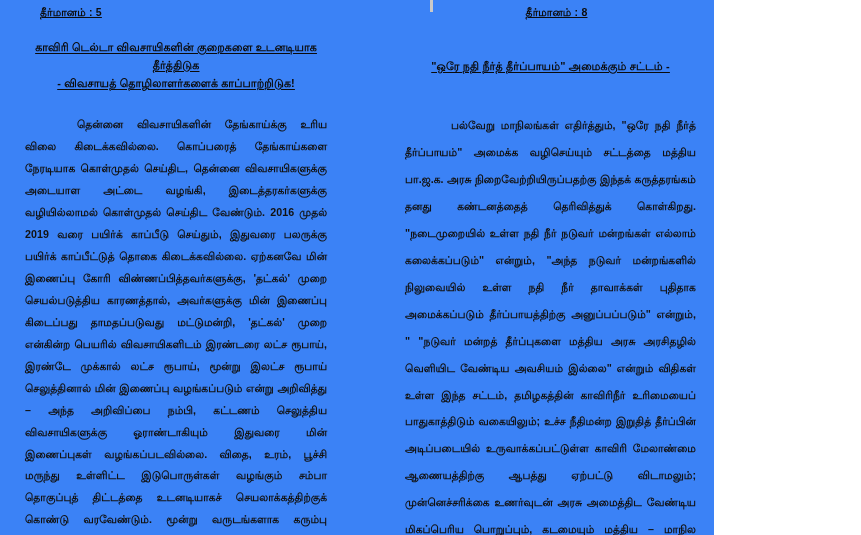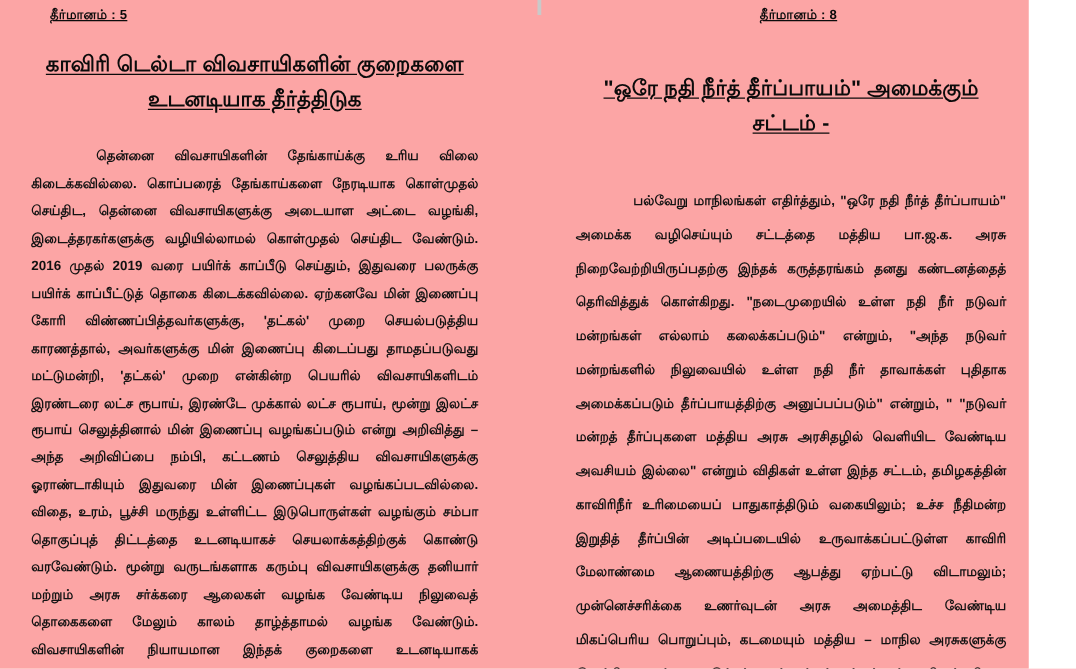--- a/index.html
+++ b/index.html
@@ -10,23 +10,23 @@
     width: 861px;
     height: 535px;
     background: #ffffff;
     font-family: "Liberation Sans", "DejaVu Sans", sans-serif;
     color: #111111;
     overflow: hidden;
   }
 
   .page {
     position: relative;
-    width: 823px;
+    width: 714px;
     height: 535px;
-    background: #fca5a5;
+    background: #3b82f6;
     display: flex;
     box-sizing: border-box;
   }
 
   .column {
     box-sizing: border-box;
     height: 535px;
     position: relative;
   }
 
@@ -52,21 +52,21 @@
   .column-left .resolution-label {
     margin-left: 15px;
   }
 
   .column-right .resolution-label {
     margin-left: 12px;
     text-align: center;
   }
 
   .resolution-title {
-    font-size: 17px;
+    font-size: 11px;
     font-weight: bold;
     text-align: center;
     line-height: 1.62;
     color: #0b0b0b;
     letter-spacing: 0.15px;
   }
 
   .column-left .resolution-title {
     margin-top: 19px;
   }
@@ -115,20 +115,21 @@
 <body>
 
 <div class="page">
 
   <div class="scan-edge"></div>
 
   <div class="column column-left">
     <div class="resolution-label">தீர்மானம் : 5</div>
     <div class="resolution-title">
       <span class="title-line">காவிரி டெல்டா விவசாயிகளின் குறைகளை உடனடியாக தீர்த்திடுக</span>
+      <span class="title-line">- விவசாயத் தொழிலாளர்களைக் காப்பாற்றிடுக!</span>
     </div>
     <div class="body-text">தென்னை விவசாயிகளின் தேங்காய்க்கு உரிய விலை கிடைக்கவில்லை. கொப்பரைத் தேங்காய்களை நேரடியாக கொள்முதல் செய்திட, தென்னை விவசாயிகளுக்கு அடையாள அட்டை வழங்கி, இடைத்தரகர்களுக்கு வழியில்லாமல் கொள்முதல் செய்திட வேண்டும். 2016 முதல் 2019 வரை பயிர்க் காப்பீடு செய்தும், இதுவரை பலருக்கு பயிர்க் காப்பீட்டுத் தொகை கிடைக்கவில்லை. ஏற்கனவே மின் இணைப்பு கோரி விண்ணப்பித்தவர்களுக்கு, 'தட்கல்' முறை செயல்படுத்திய காரணத்தால், அவர்களுக்கு மின் இணைப்பு கிடைப்பது தாமதப்படுவது மட்டுமன்றி, 'தட்கல்' முறை என்கின்ற பெயரில் விவசாயிகளிடம் இரண்டரை லட்ச ரூபாய், இரண்டே முக்கால் லட்ச ரூபாய், மூன்று இலட்ச ரூபாய் செலுத்தினால் மின் இணைப்பு வழங்கப்படும் என்று அறிவித்து – அந்த அறிவிப்பை நம்பி, கட்டணம் செலுத்திய விவசாயிகளுக்கு ஓராண்டாகியும் இதுவரை மின் இணைப்புகள் வழங்கப்படவில்லை. விதை, உரம், பூச்சி மருந்து உள்ளிட்ட இடுபொருள்கள் வழங்கும் சம்பா தொகுப்புத் திட்டத்தை உடனடியாகச் செயலாக்கத்திற்குக் கொண்டு வரவேண்டும். மூன்று வருடங்களாக கரும்பு விவசாயிகளுக்கு தனியார் மற்றும் அரசு சர்க்கரை ஆலைகள் வழங்க வேண்டிய நிலுவைத் தொகைகளை மேலும் காலம் தாழ்த்தாமல் வழங்க வேண்டும். விவசாயிகளின் நியாயமான இந்தக் குறைகளை உடனடியாகக் களைவதற்கு அதிமுக. அரசு ஆக்கபூர்வமான நடவடிக்கைகளை மேற்கொள்ள வேண்டும் என்று கேட்டுக் கொள்ளும் அதேவேளையில்; அனைத்து விவசாயக் கடன்களையும் ரத்து செய்து, விவசாயிகள் மற்றும் விவசாயத் தொழிலாளர்களின் வாழ்வாதார நலனைப் பாதுகாத்திட, உயர் முன்னுரிமை வழங்கிட வேண்டும் என்று இந்தக் கருத்தரங்கம் வலியுறுத்துகிறது.</div>
   </div>
 
   <div class="column column-right">
     <div class="resolution-label">தீர்மானம் : 8</div>
     <div class="resolution-title">
       <span class="title-line">"ஒரே நதி நீர்த் தீர்ப்பாயம்" அமைக்கும் சட்டம் -</span>
     </div>
     <div class="body-text">பல்வேறு மாநிலங்கள் எதிர்த்தும், "ஒரே நதி நீர்த் தீர்ப்பாயம்" அமைக்க வழிசெய்யும் சட்டத்தை மத்திய பா.ஜ.க. அரசு நிறைவேற்றியிருப்பதற்கு இந்தக் கருத்தரங்கம் தனது கண்டனத்தைத் தெரிவித்துக் கொள்கிறது. "நடைமுறையில் உள்ள நதி நீர் நடுவர் மன்றங்கள் எல்லாம் கலைக்கப்படும்" என்றும், "அந்த நடுவர் மன்றங்களில் நிலுவையில் உள்ள நதி நீர் தாவாக்கள் புதிதாக அமைக்கப்படும் தீர்ப்பாயத்திற்கு அனுப்பப்படும்" என்றும், " "நடுவர் மன்றத் தீர்ப்புகளை மத்திய அரசு அரசிதழில் வெளியிட வேண்டிய அவசியம் இல்லை" என்றும் விதிகள் உள்ள இந்த சட்டம், தமிழகத்தின் காவிரிநீர் உரிமையைப் பாதுகாத்திடும் வகையிலும்; உச்ச நீதிமன்ற இறுதித் தீர்ப்பின் அடிப்படையில் உருவாக்கப்பட்டுள்ள காவிரி மேலாண்மை ஆணையத்திற்கு ஆபத்து ஏற்பட்டு விடாமலும்; முன்னெச்சரிக்கை உணர்வுடன் அரசு அமைத்திட வேண்டிய மிகப்பெரிய பொறுப்பும், கடமையும் மத்திய – மாநில அரசுகளுக்கு இருக்கிறது என்பதை இந்தக் கருத்தரங்கம் சுட்டிக்காட்ட விரும்புகிறது. காவிரி நீரைப் பெறுவதில் ஏற்கனவே அமைக்கப்பட்டுள்ள காவிரி மேலாண்மை ஆணையத்தின் அதிகாரத்தை மேலும் அதிகரித்து வலிமைப்படுத்திட அ.தி.மு.க. அரசு நடவடிக்கை எடுக்க வேண்டும் என்றும் இந்தக் கருத்தரங்கம் கேட்டுக் கொள்கிறது.</div>

